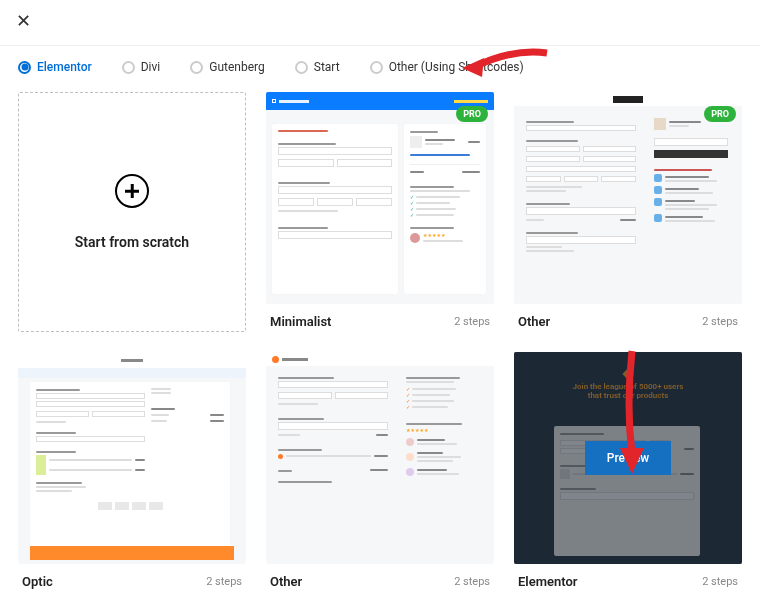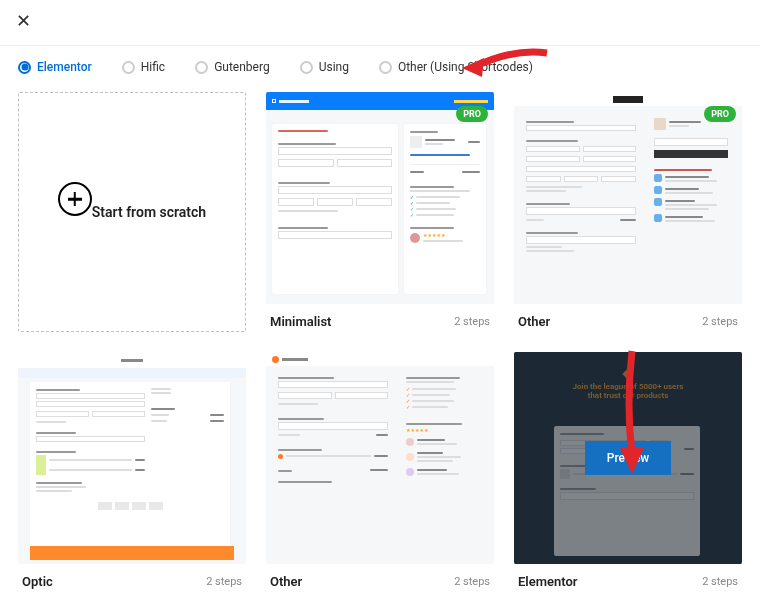--- a/index.html
+++ b/index.html
@@ -9,21 +9,21 @@
   .title { font-size: 18px; font-weight: 600; }
   .builders { display: flex; gap: 30px; padding: 14px 18px 18px 18px; align-items: center; position: relative; }
   .radio-item { display: flex; align-items: center; cursor: pointer; font-size: 12px; color: #333; }
   .radio-circle { width: 13px; height: 13px; border: 2px solid #ccc; border-radius: 50%; margin-right: 6px; display: inline-block; position: relative; }
   .radio-item.selected .radio-circle { border-color: #006ed8; }
   .radio-item.selected .radio-circle::after { content: ""; position: absolute; width: 7px; height: 7px; background: #006ed8; border-radius: 50%; top: 50%; left: 50%; transform: translate(-50%, -50%); }
   .radio-item.selected { color: #006ed8; font-weight: 500; }
   .grid { display: grid; grid-template-columns: repeat(3, 1fr); gap: 20px; padding: 0 18px 24px 18px; }
   .card { background: #fff; display: flex; flex-direction: column; }
   .card-thumb { height: 212px; background: #f5f7f9; overflow: hidden; position: relative; border-radius: 2px; }
-  .card-scratch { border: 1.5px dashed #bfbfbf; height: 240px; display: flex; align-items: center; justify-content: center; cursor: pointer; border-radius: 2px; }
+  .card-scratch { border: 1.5px dashed #bfbfbf; height: 240px; display: flex; flex-direction: column; align-items: center; justify-content: center; cursor: pointer; border-radius: 2px; }
   .plus-circle { width: 34px; height: 34px; border: 2.5px solid #000; border-radius: 50%; position: relative; margin-bottom: 26px; }
   .plus-circle::before, .plus-circle::after { content: ""; position: absolute; background: #000; }
   .plus-circle::before { width: 14px; height: 2.5px; top: 50%; left: 50%; transform: translate(-50%, -50%); }
   .plus-circle::after { width: 2.5px; height: 14px; top: 50%; left: 50%; transform: translate(-50%, -50%); }
   .scratch-label { font-size: 14px; font-weight: 600; }
   .card-footer { display: flex; justify-content: space-between; align-items: center; padding: 10px 4px 0 4px; }
   .card-title { font-size: 13px; font-weight: 600; color: #222; }
   .card-steps { font-size: 11px; color: #888; }
   .pro-badge { position: absolute; top: 14px; right: 6px; background: #2db33b; color: #fff; font-size: 9px; font-weight: 700; padding: 3px 7px; border-radius: 9px; z-index: 5; }
   .thumb-panel { position: absolute; background: #fff; border-radius: 2px; box-shadow: 0 0 1px rgba(0,0,0,0.08); padding: 4px 6px; }
@@ -48,29 +48,29 @@
   <span class="close">✕</span>
 </div>
 
 <div class="builders">
   <div class="radio-item selected">
     <span class="radio-circle"></span>
     <span>Elementor</span>
   </div>
   <div class="radio-item">
     <span class="radio-circle"></span>
-    <span>Hific</span>
+    <span>Divi</span>
   </div>
   <div class="radio-item">
     <span class="radio-circle"></span>
     <span>Gutenberg</span>
   </div>
   <div class="radio-item">
     <span class="radio-circle"></span>
-    <span>Using</span>
+    <span>Start</span>
   </div>
   <div class="radio-item">
     <span class="radio-circle"></span>
     <span>Other (Using Shortcodes)</span>
   </div>
 </div>
 
 <svg class="arrow-1" width="90" height="40">
   <path d="M 85 5 Q 50 0 10 20" stroke="#e1252a" stroke-width="7" fill="none"></path>
   <polygon points="0,20 22,10 20,29" fill="#e1252a"></polygon>

